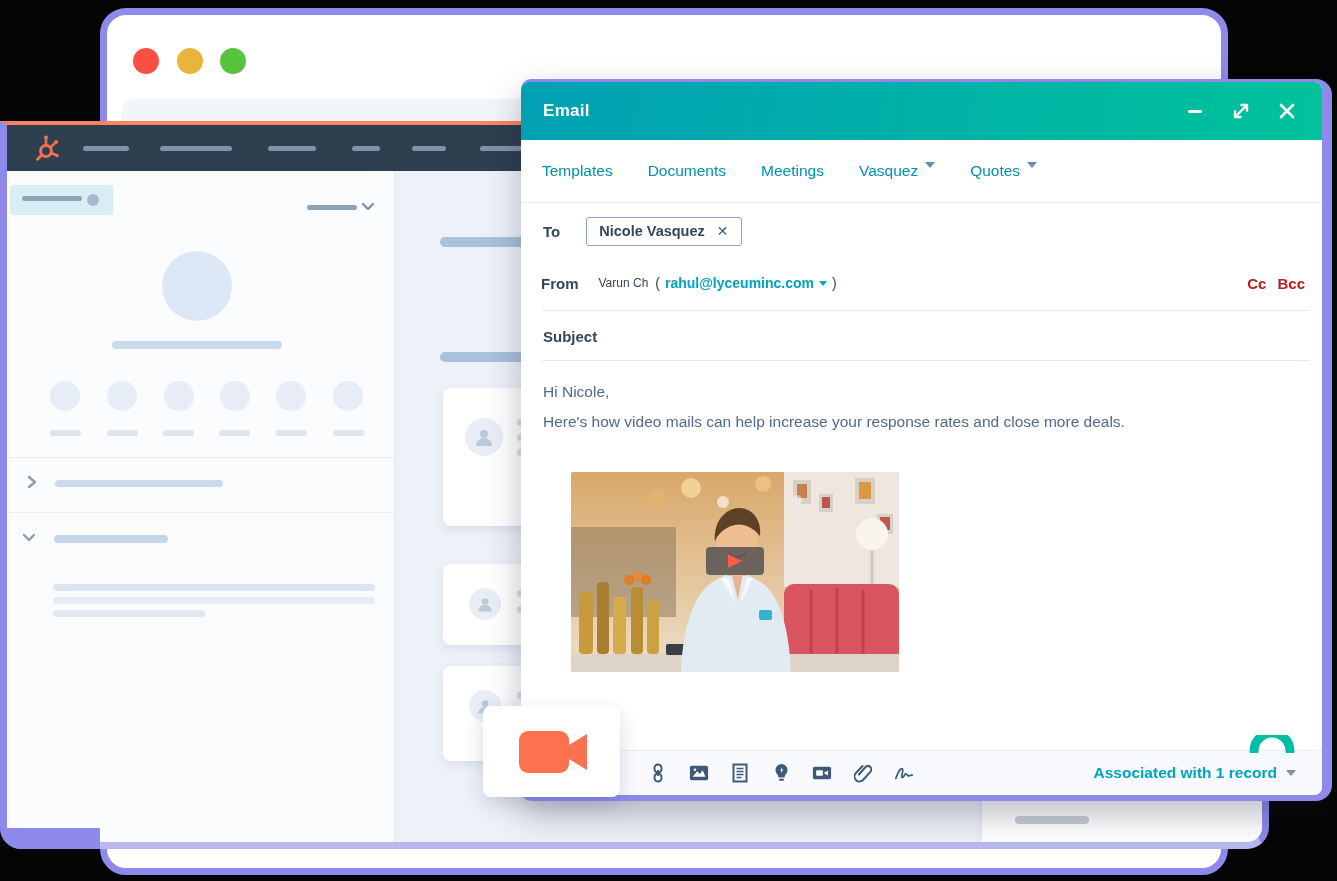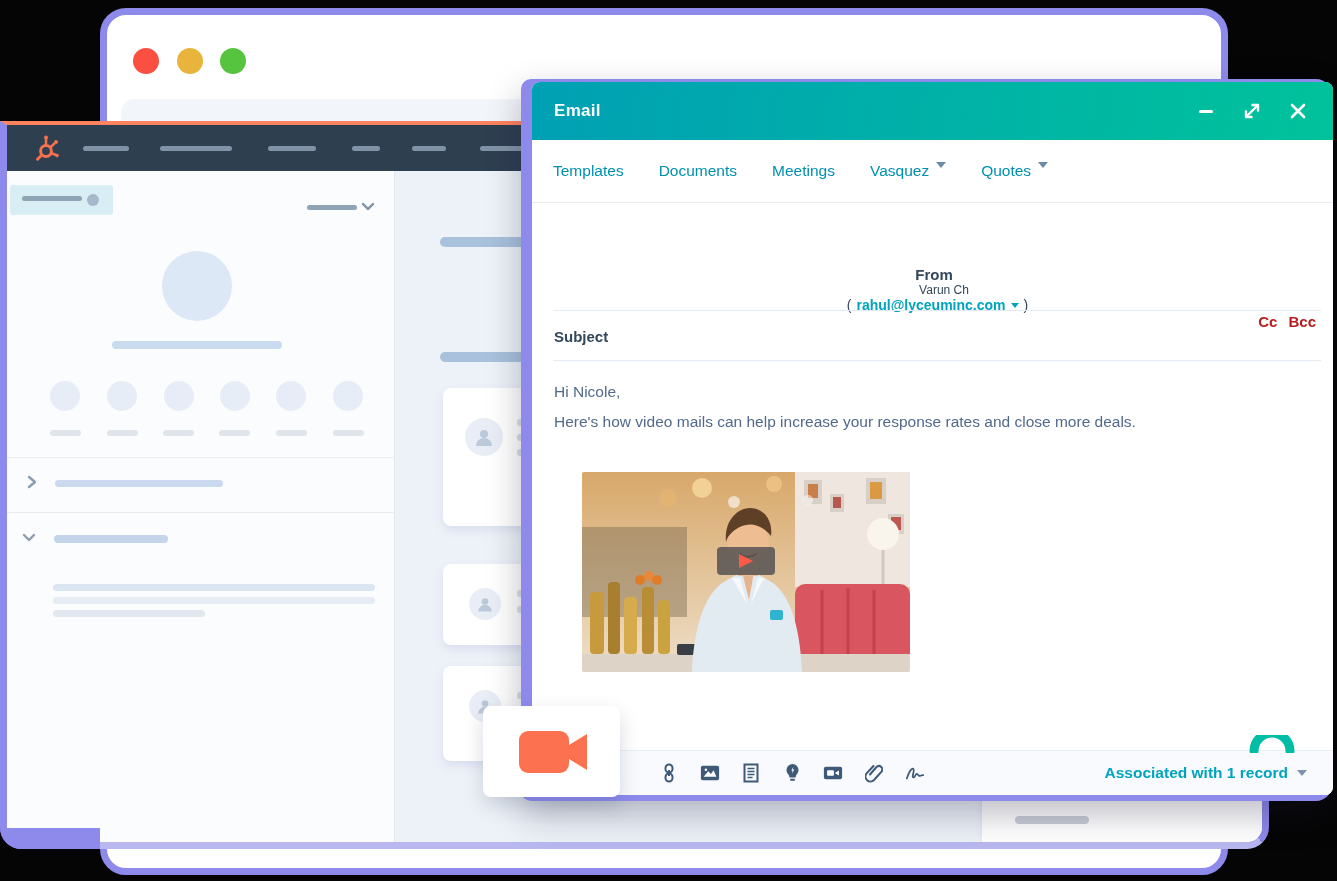--- a/index.html
+++ b/index.html
@@ -33,41 +33,41 @@
   .side-card { position:absolute; left:436px; width:120px; background:#ffffff; border-radius:8px; box-shadow:0 4px 10px rgba(120,130,200,.18); }
   .avatar { position:absolute; border-radius:50%; background:#e9eef6; display:flex; align-items:center; justify-content:center; }
   .card-line { position:absolute; height:7px; border-radius:3px; background:#d9dee5; }
 
   .reply-card { position:absolute; left:975px; top:667px; width:287px; height:54px; background:#ffffff; border-radius:0 0 14px 0; box-shadow:0 -2px 8px rgba(120,130,200,.12); }
   .reply-line { position:absolute; left:33px; top:24px; width:74px; height:8px; border-radius:4px; background:#c9ced6; }
 
   
   .modal-frame { position:absolute; left:521px; top:79px; width:811px; height:722px; background:#8d8aec;
     border-radius:10px 16px 16px 10px; z-index:4; box-shadow:0 14px 34px rgba(20,20,50,.28); }
-  .modal { position:absolute; left:0; top:3px; width:801px; height:713px; background:#ffffff; border-radius:8px; overflow:hidden;margin-left:11px; }
+  .modal { position:absolute; left:0; top:3px; width:801px; height:713px; background:#ffffff; border-radius:8px; overflow:hidden; }
   .m-header { position:absolute; left:0; top:0; width:100%; height:58px;
     background:linear-gradient(100deg,#00a0b4 0%,#00c29b 100%); display:flex; align-items:center; }
   .m-title { color:#ffffff; font-size:17px; font-weight:700; margin-left:22px; letter-spacing:.3px; }
   .m-controls { position:absolute; right:24px; top:0; height:58px; display:flex; align-items:center; gap:24px; }
   .m-ctl { width:22px; height:22px; display:flex; align-items:center; justify-content:center; cursor:pointer; }
 
   .m-tabs { position:absolute; left:0; top:58px; width:100%; height:63px; border-bottom:1px solid #e6ecf2;
     display:flex; align-items:center; padding-left:21px; gap:35px; background:#ffffff; }
   .m-tab { color:#0091ae; font-size:15.5px; font-weight:400; display:flex; align-items:flex-start; gap:7px; cursor:pointer; }
   .caret-down { width:0; height:0; border-left:5px solid transparent; border-right:5px solid transparent; border-top:6px solid #6a8aa5; display:inline-block; }
   .caret-teal { border-top-color:#00a4bd; border-left-width:4px; border-right-width:4px; border-top-width:5px; }
   .caret-gray { border-top-color:#7e93ac; }
 
   .m-label { color:#33475b; font-size:15px; font-weight:700; }
   .row-to { position:absolute; left:22px; top:130px; right:20px; height:38px; display:flex; align-items:center; gap:26px; }
   .chip { display:flex; align-items:center; gap:12px; height:29px; padding:0 12px; background:#fdfeff;
     border:1px solid #8fa6bf; border-radius:3px; color:#33475b; font-size:14.5px; font-weight:700; }
   .chip-x { color:#425b76; font-size:14px; font-weight:400; cursor:pointer; }
 
-  .row-from { position:absolute; left:20px; top:184px; right:17px; height:34px; display:flex; align-items:center;flex-direction:column; }
+  .row-from { position:absolute; left:20px; top:184px; right:17px; height:34px; display:flex; align-items:center; }
   .from-name { color:#33475b; font-size:12px; font-weight:400; margin-left:20px; }
   .from-email-wrap { margin-left:7px; color:#33475b; font-size:14px; display:flex; align-items:center; gap:5px; }
   .from-email { color:#00a4bd; font-weight:700; font-size:14px; cursor:pointer; }
   .ccbcc { margin-left:auto; display:flex; gap:11px; }
   .ccbcc span { color:#b91c1c; font-size:15px; font-weight:700; cursor:pointer; }
 
   .m-divider { position:absolute; left:21px; right:12px; height:1px; background:#e3eaf1; }
   .row-subject { position:absolute; left:22px; top:240px; right:20px; height:28px; display:flex; align-items:center; }
 
   .m-body { position:absolute; left:22px; top:300px; right:20px; color:#51698c; font-size:15.5px; line-height:20px; }
@@ -242,20 +242,27 @@
         <span class="m-tab">
             <span>Vasquez</span>
             <span class="caret-down"></span>
           </span>
         <span class="m-tab">
             <span>Quotes</span>
             <span class="caret-down"></span>
           </span>
       </div>
 
+      <div class="row-to">
+        <span class="m-label">To</span>
+        <span class="chip">
+          <span>Nicole Vasquez</span>
+          <span class="chip-x">✕</span>
+        </span>
+      </div>
 
       <div class="row-from">
         <span class="m-label">From</span>
         <span class="from-name">Varun Ch</span>
         <span class="from-email-wrap">
           <span>(</span>
           <span class="from-email">rahul@lyceuminc.com</span>
           <span class="caret-down caret-teal"></span>
           <span>)</span>
         </span>

